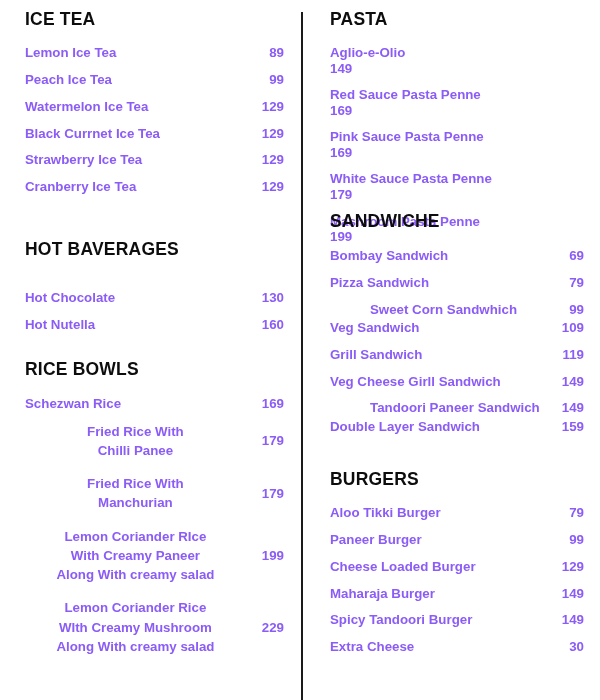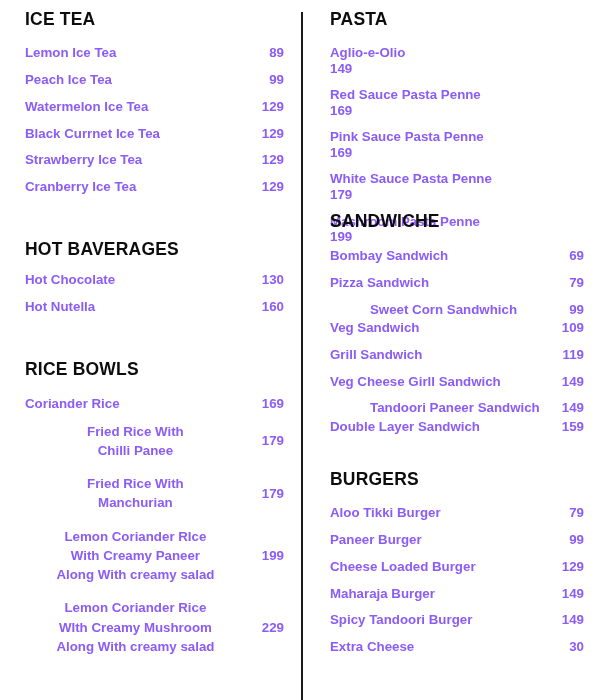--- a/index.html
+++ b/index.html
@@ -90,21 +90,21 @@
   .item-row.stacked .item-price {
     align-self: center;
   }
 
   
   #sec-ice-tea { position: absolute; left: 25px; top: 10px; width: 259px; }
   #sec-ice-tea .items { margin-top: 16px; }
   #sec-ice-tea .item-row { margin-bottom: 11.5px; }
 
   #sec-hot-bav { position: absolute; left: 25px; top: 240px; width: 259px; }
-  #sec-hot-bav .items { margin-top: 13px; }
+  #sec-hot-bav .items { margin-top: 31px; }
   #sec-hot-bav .item-row { margin-bottom: 11.5px; }
 
   #sec-rice-bowls { position: absolute; left: 25px; top: 360px; width: 259px; }
   #sec-rice-bowls .items { margin-top: 17px; }
   #sec-rice-bowls .item-row { margin-bottom: 10px; }
   #sec-rice-bowls .item-row.stacked { margin-bottom: 14px; }
   #sec-rice-bowls .item-row.stacked .item-name { line-height: 1.45; }
 
   
   #sec-pasta { position: absolute; left: 27px; top: 10px; width: 254px; }
@@ -170,21 +170,21 @@
           <span class="item-name">Hot Nutella</span>
           <span class="item-price">160</span>
         </li>
       </ul>
     </div>
 
     <div class="section" id="sec-rice-bowls">
       <h2 class="section-title">RICE BOWLS</h2>
       <ul class="items">
         <li class="item-row">
-          <span class="item-name">Coriander Rice</span>
+          <span class="item-name">Schezwan Rice</span>
           <span class="item-price">169</span>
         </li>
         <li class="item-row stacked">
           <span class="item-name">Fried Rice With
 Chilli Panee</span>
           <span class="item-price">179</span>
         </li>
         <li class="item-row stacked">
           <span class="item-name">Fried Rice With
 Manchurian</span>

